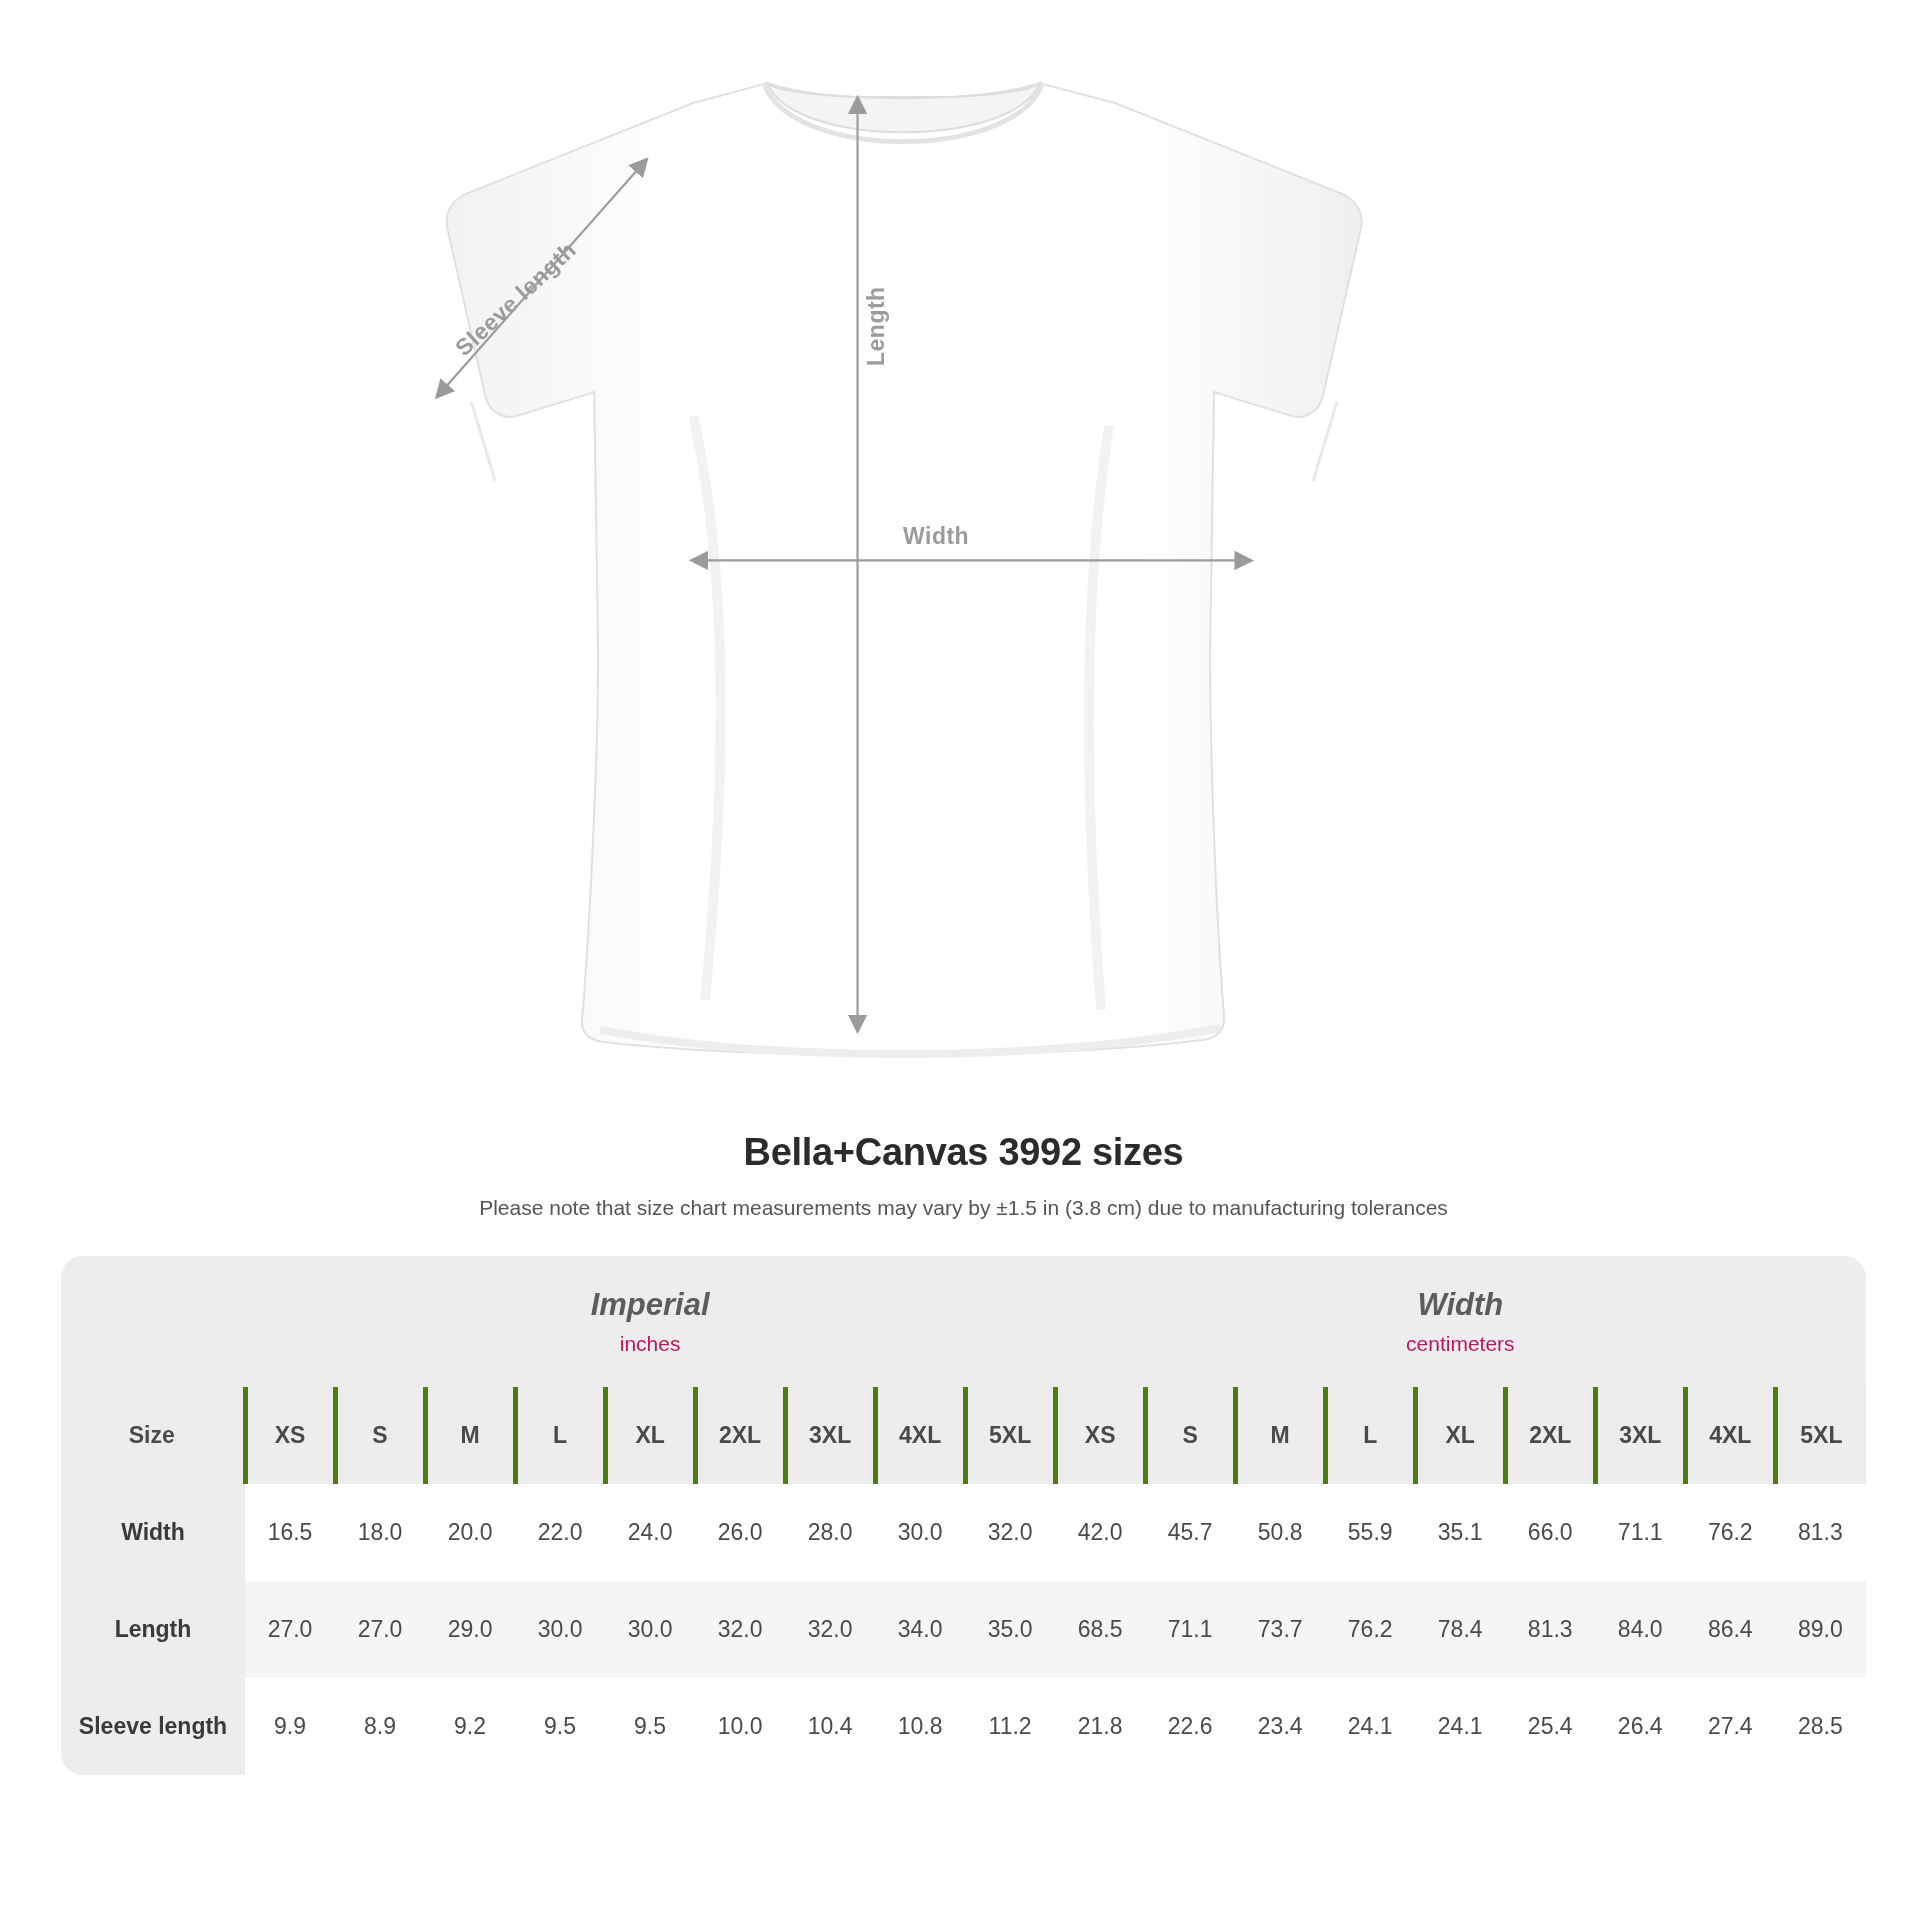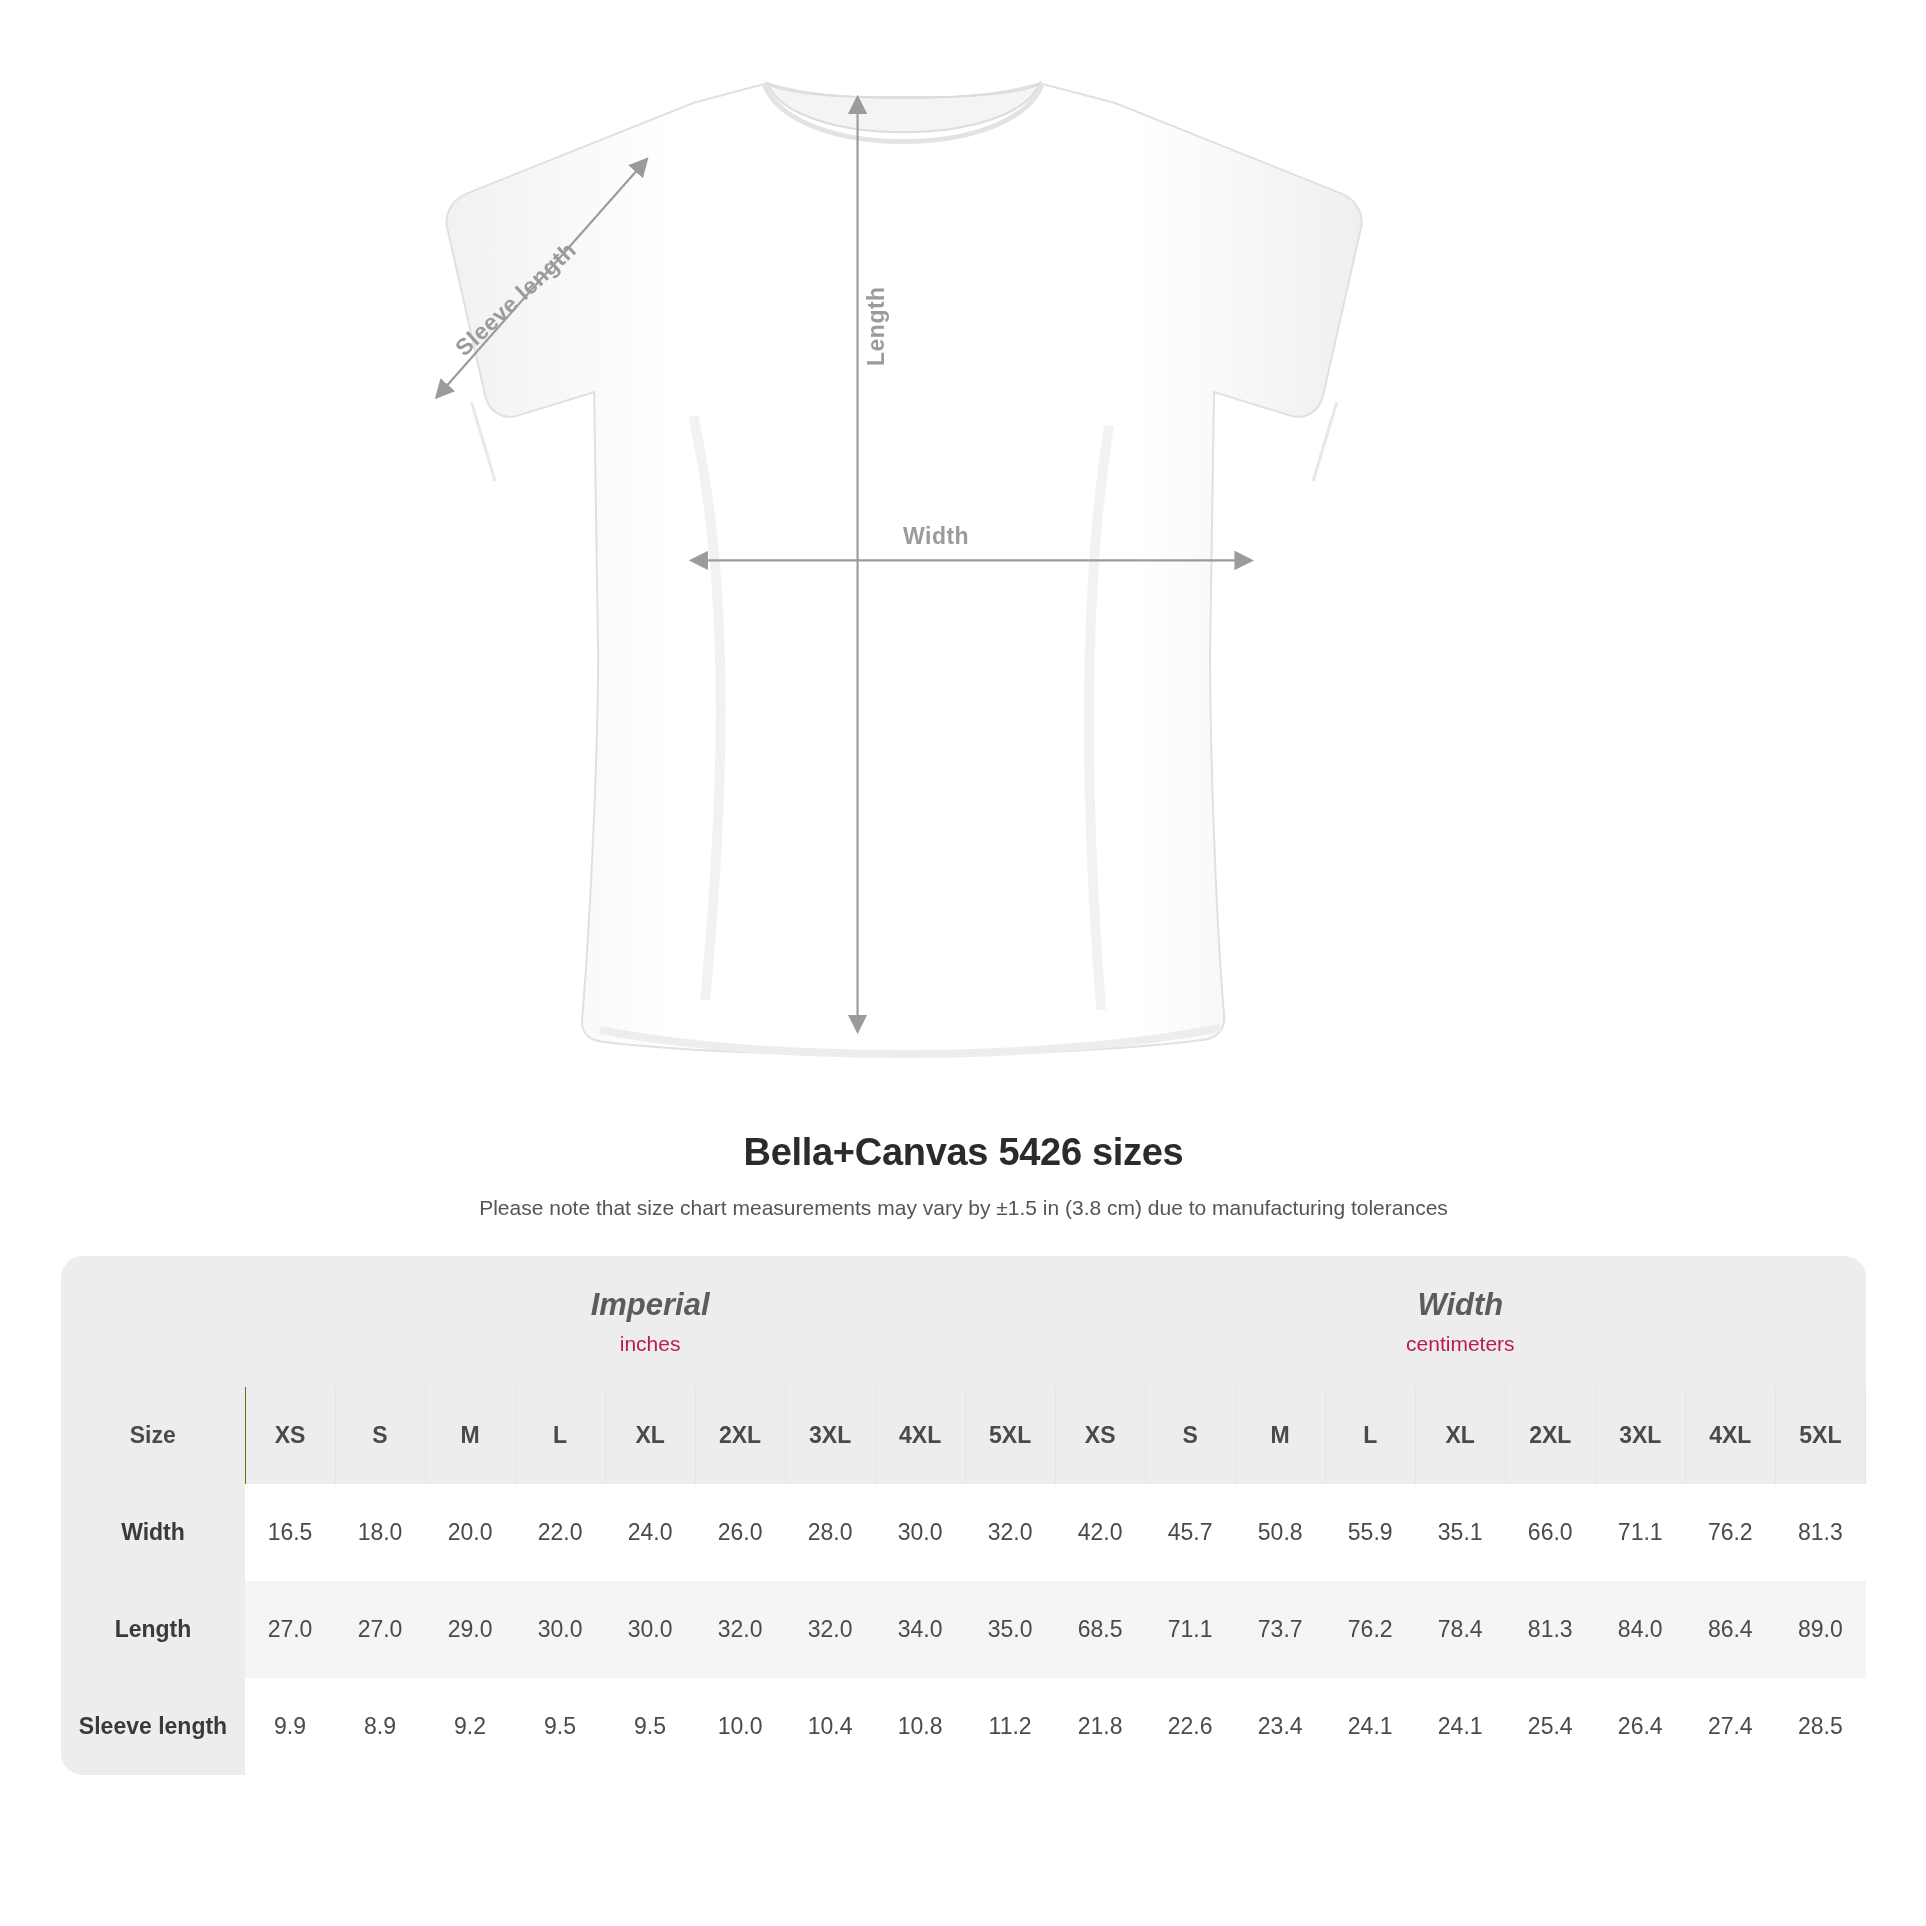--- a/index.html
+++ b/index.html
@@ -117,21 +117,21 @@
     background: #ededed;
     font-size: 23px;
     color: #3a3a3a;
   }
   tr.data-row.odd td.cell { background: #ffffff; }
   tr.data-row.even td.cell { background: #f5f5f5; }
   td.cell {
     border-left: 1px solid #e4e4e4;
     border-right: 1px solid #e4e4e4;
   }
-  tr.head-row td.cell { border-left: 1px solid #4d7c0f; border-right: 1px solid #e4e4e4; }
+  tr.head-row td.cell { border-left: 5px solid #4d7c0f; border-right: 1px solid #e4e4e4; }
   .col-label { width: 184px; }
 </style>
 </head>
 <body>
 
 <div class="page">
 
   <div class="illustration">
     <svg class="shirt-wrap" viewBox="0 0 1946 1120" xmlns="http://www.w3.org/2000/svg">
       <defs>
@@ -192,21 +192,21 @@
         <line x1="442" y1="400" x2="652" y2="162" marker-start="url(#arrTail)" marker-end="url(#arrHead)"></line>
       </g>
     </svg>
 
     <div class="dim-label" id="label-width">Width</div>
     <div class="dim-label" id="label-length">Length</div>
     <div class="dim-label" id="label-sleeve">Sleeve length</div>
   </div>
 
   <div class="title-block">
-    <div class="chart-title">Bella+Canvas 5426 sizes</div>
+    <div class="chart-title">Bella+Canvas 3992 sizes</div>
     <div class="chart-note">Please note that size chart measurements may vary by ±1.5 in (3.8 cm) due to manufacturing tolerances</div>
   </div>
 
   <div class="table-wrap">
     <table class="size-table">
       <colgroup id="colgroup">
           <col class="col-label">
           <col>
           <col>
           <col>

